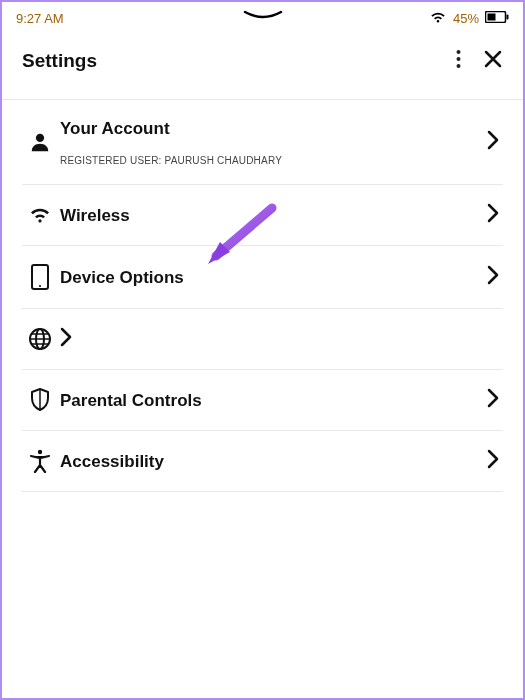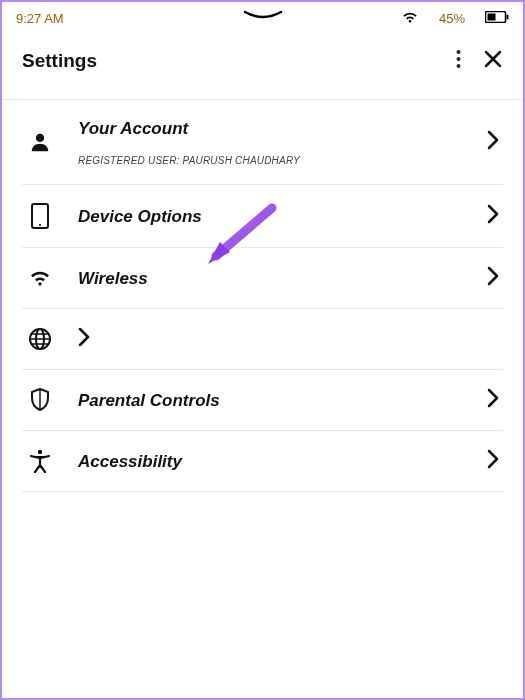--- a/index.html
+++ b/index.html
@@ -16,21 +16,21 @@
       display: flex;
       justify-content: space-between;
       align-items: center;
       padding: 8px 14px 4px;
       font-size: 13px;
       color: #a16207;
     }
     .status-right {
       display: flex;
       align-items: center;
-      gap: 20px;
+      gap: 6px;
     }
     .notch {
       position: absolute;
       top: 6px;
       left: 50%;
       transform: translateX(-50%);
     }
     .header {
       display: flex;
       justify-content: space-between;
@@ -49,23 +49,22 @@
       gap: 22px;
     }
     .settings-list {
       padding: 0 20px;
     }
     .settings-item {
       display: flex;
       align-items: center;
       padding: 18px 4px;
       border-bottom: 1px solid #e8e8e8;
-      gap: 24px;
+      gap: 6px;
       cursor: pointer;
-      font-style: italic;
     }
     .settings-item .icon-wrap {
       width: 28px;
       display: flex;
       align-items: center;
       justify-content: center;
       flex-shrink: 0;
     }
     .settings-item .content {
       flex: 1;
@@ -153,44 +152,44 @@
     </div>
     <span class="chevron">
       <svg width="12" height="20" viewBox="0 0 12 20">
           <path d="M2 2l8 8-8 8" stroke="#111" stroke-width="2.5" fill="none" stroke-linecap="round" stroke-linejoin="round"></path>
         </svg>
     </span>
   </div>
 
   <div class="settings-item">
     <span class="icon-wrap">
+      <svg width="24" height="20" viewBox="0 0 24 20">
+          <path d="M12 17.5a1.6 1.6 0 100-3.2 1.6 1.6 0 000 3.2zM7 11.5a7 7 0 0110 0l-1.8 1.8a4.5 4.5 0 00-6.4 0L7 11.5zM3 7.5a12.7 12.7 0 0118 0l-1.8 1.8a10.1 10.1 0 00-14.4 0L3 7.5z" fill="#111"></path>
+        </svg>
+    </span>
+    <div class="content">
+      <div class="title">Wireless</div>
+    </div>
+    <span class="chevron">
+      <svg width="12" height="20" viewBox="0 0 12 20">
+          <path d="M2 2l8 8-8 8" stroke="#111" stroke-width="2.5" fill="none" stroke-linecap="round" stroke-linejoin="round"></path>
+        </svg>
+    </span>
+  </div>
+
+  <div class="settings-item">
+    <span class="icon-wrap">
       <svg width="18" height="26" viewBox="0 0 18 26">
           <rect x="1" y="1" width="16" height="24" rx="2" stroke="#111" stroke-width="2" fill="none"></rect>
           <rect x="3.5" y="3.5" width="11" height="17" fill="none"></rect>
           <circle cx="9" cy="22" r="1.1" fill="#111"></circle>
         </svg>
     </span>
     <div class="content">
       <div class="title">Device Options</div>
-    </div>
-    <span class="chevron">
-      <svg width="12" height="20" viewBox="0 0 12 20">
-          <path d="M2 2l8 8-8 8" stroke="#111" stroke-width="2.5" fill="none" stroke-linecap="round" stroke-linejoin="round"></path>
-        </svg>
-    </span>
-  </div>
-
-  <div class="settings-item">
-    <span class="icon-wrap">
-      <svg width="24" height="20" viewBox="0 0 24 20">
-          <path d="M12 17.5a1.6 1.6 0 100-3.2 1.6 1.6 0 000 3.2zM7 11.5a7 7 0 0110 0l-1.8 1.8a4.5 4.5 0 00-6.4 0L7 11.5zM3 7.5a12.7 12.7 0 0118 0l-1.8 1.8a10.1 10.1 0 00-14.4 0L3 7.5z" fill="#111"></path>
-        </svg>
-    </span>
-    <div class="content">
-      <div class="title">Wireless</div>
     </div>
     <span class="chevron">
       <svg width="12" height="20" viewBox="0 0 12 20">
           <path d="M2 2l8 8-8 8" stroke="#111" stroke-width="2.5" fill="none" stroke-linecap="round" stroke-linejoin="round"></path>
         </svg>
     </span>
   </div>
 
 
   <div class="settings-item">

